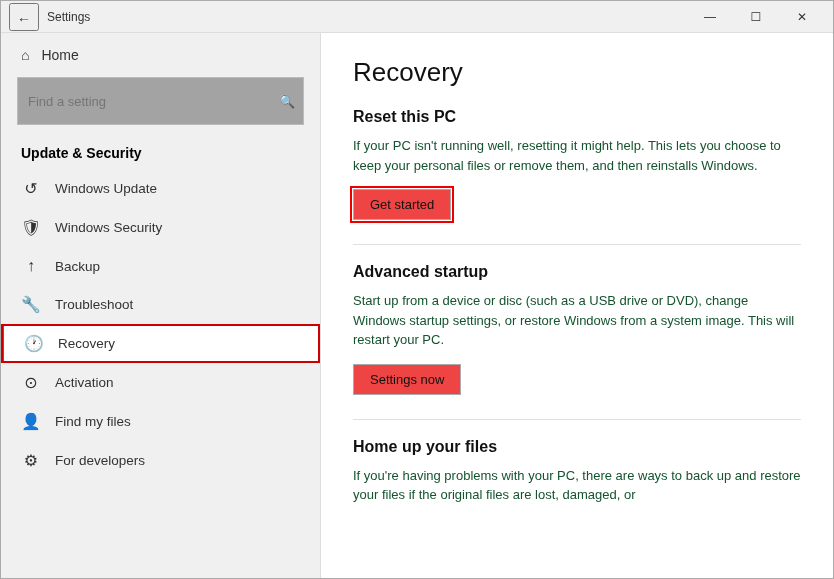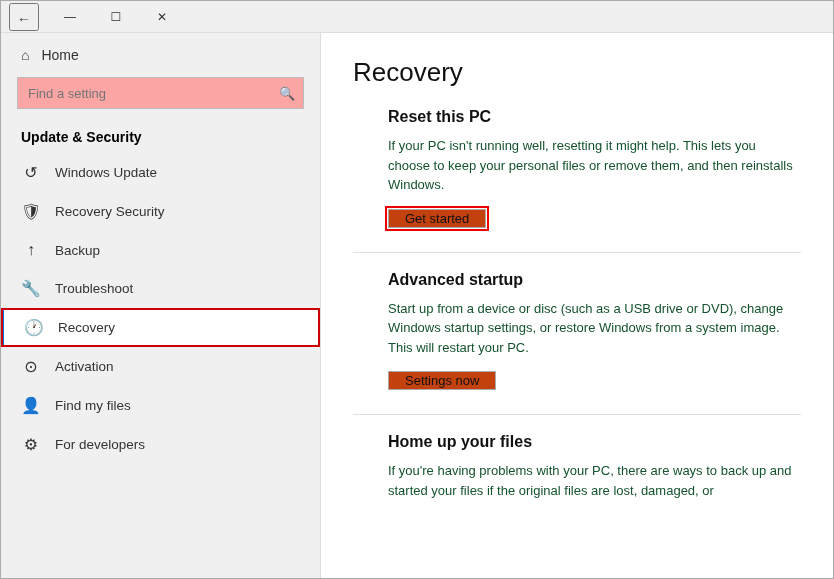--- a/index.html
+++ b/index.html
@@ -80,23 +80,23 @@
       color: #333;
     }
     .sidebar-search {
       margin: 0 16px 12px 16px;
       position: relative;
       display: flex;
       align-items: center;
     }
     .sidebar-search input {
       width: 100%;
-      height: 32px;
+      height: 48px;
       border: 1px solid #bbb;
-      background: #fca5a5;
+      background: #a3a3a3;
       padding: 0 32px 0 10px;
       font-size: 13px;
       color: #333;
       outline: none;
     }
     .sidebar-search-icon {
       position: absolute;
       right: 8px;
       font-size: 13px;
       color: #666;
@@ -137,43 +137,42 @@
       background: #fff;
     }
     .content-title {
       font-size: 26px;
       font-weight: 300;
       color: #111;
       margin-bottom: 20px;
     }
     .section {
       margin-bottom: 24px;
-      margin-left: 35px;
     }
     .section-title {
       font-size: 16px;
       font-weight: 600;
       color: #111;
       margin-bottom: 10px;
     }
     .section-desc {
       font-size: 13px;
       color: #14532d;
       line-height: 1.5;
       margin-bottom: 14px;
     }
     .section-divider {
       border: none;
       border-top: 1px solid #e0e0e0;
       margin: 18px 0;
     }
     .btn {
-      background: #c2410c;
+      background: #ef4444;
       border: 1px solid #aaa;
-      padding: 1px 16px;
+      padding: 7px 16px;
       font-size: 13px;
       cursor: pointer;
       color: #111;
     }
     .btn.highlighted {
       outline: 2px solid #e00;
       outline-offset: 1px;
     }
 
     
@@ -182,20 +181,21 @@
     }
     .sidebar::-webkit-scrollbar-thumb, .content::-webkit-scrollbar-thumb {
       background: #bbb;
     }
   </style>
 </head>
 <body>
 
 <div class="titlebar">
   <button class="titlebar-back">←</button>
+  <span class="titlebar-title">Settings</span>
   <div class="titlebar-controls">
     <button class="titlebar-btn">—</button>
     <button class="titlebar-btn">☐</button>
     <button class="titlebar-btn close">✕</button>
   </div>
 </div>
 
 <div class="main-layout">
 
   <div class="sidebar">
@@ -208,21 +208,21 @@
       <span class="sidebar-search-icon">🔍</span>
     </div>
     <div class="sidebar-section-title">Update &amp; Security</div>
 
     <div class="sidebar-item">
       <span class="icon">↺</span>
       <span>Windows Update</span>
     </div>
     <div class="sidebar-item">
       <span class="icon">🛡</span>
-      <span>Recovery Security</span>
+      <span>Windows Security</span>
     </div>
     <div class="sidebar-item">
       <span class="icon">↑</span>
       <span>Backup</span>
     </div>
     <div class="sidebar-item">
       <span class="icon">🔧</span>
       <span>Troubleshoot</span>
     </div>
     <div class="sidebar-item active" style="outline: 2px solid #cc0000; outline-offset: -2px;">
@@ -257,17 +257,17 @@
     <div class="section">
       <div class="section-title">Advanced startup</div>
       <div class="section-desc">Start up from a device or disc (such as a USB drive or DVD), change Windows startup settings, or restore Windows from a system image. This will restart your PC.</div>
       <button class="btn">Settings now</button>
     </div>
 
     <hr class="section-divider">
 
     <div class="section">
       <div class="section-title">Home up your files</div>
-      <div class="section-desc">If you're having problems with your PC, there are ways to back up and started your files if the original files are lost, damaged, or</div>
+      <div class="section-desc">If you're having problems with your PC, there are ways to back up and restore your files if the original files are lost, damaged, or</div>
     </div>
   </div>
 
 </div>
 
 </body></html>

